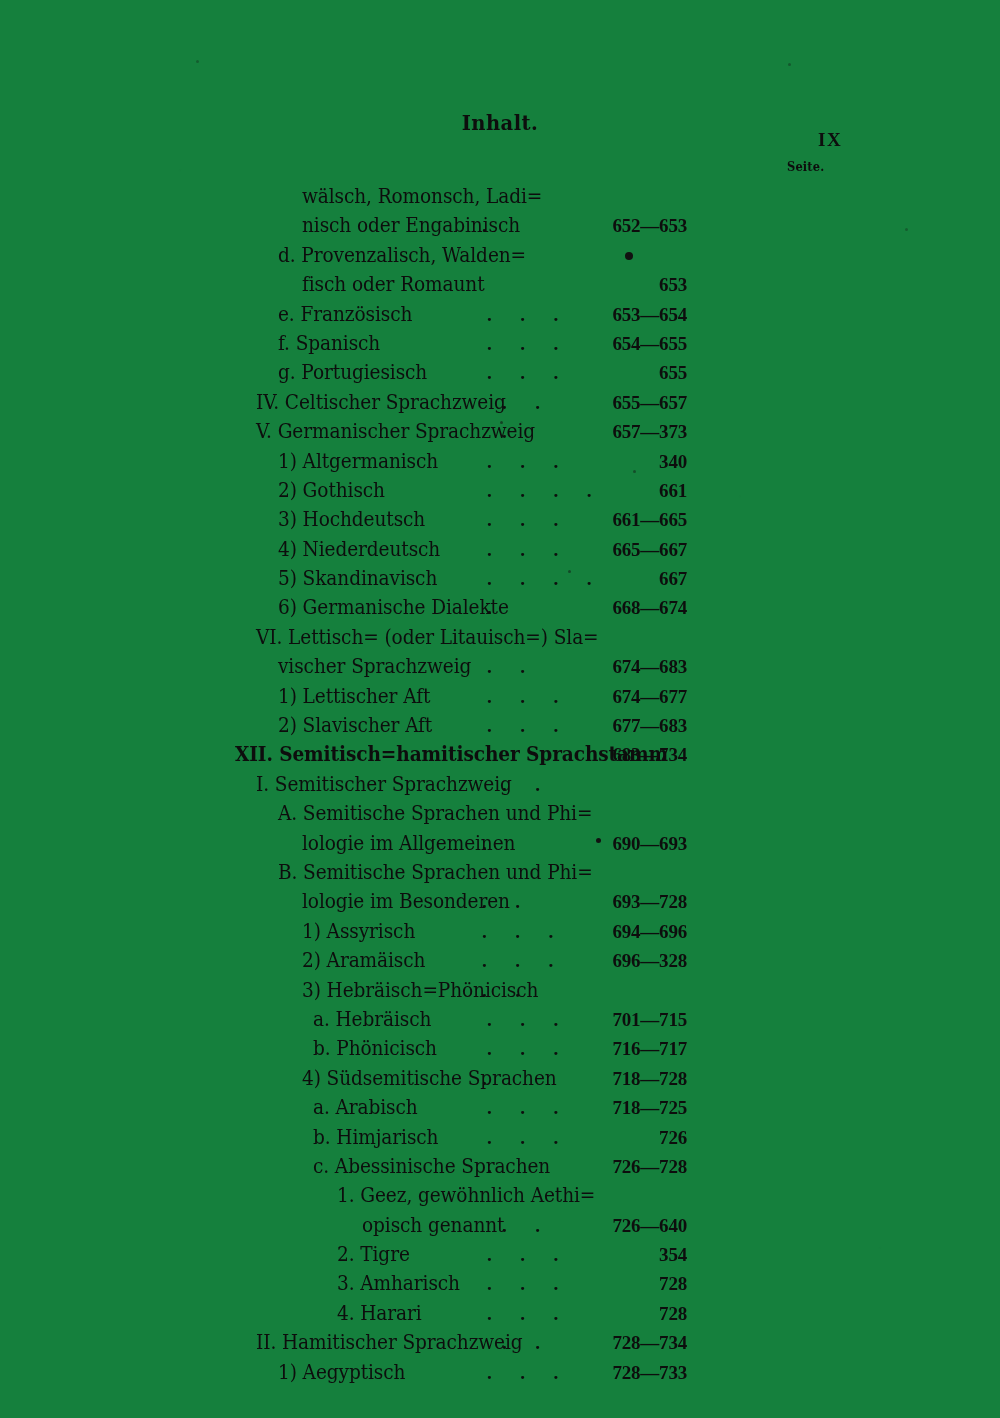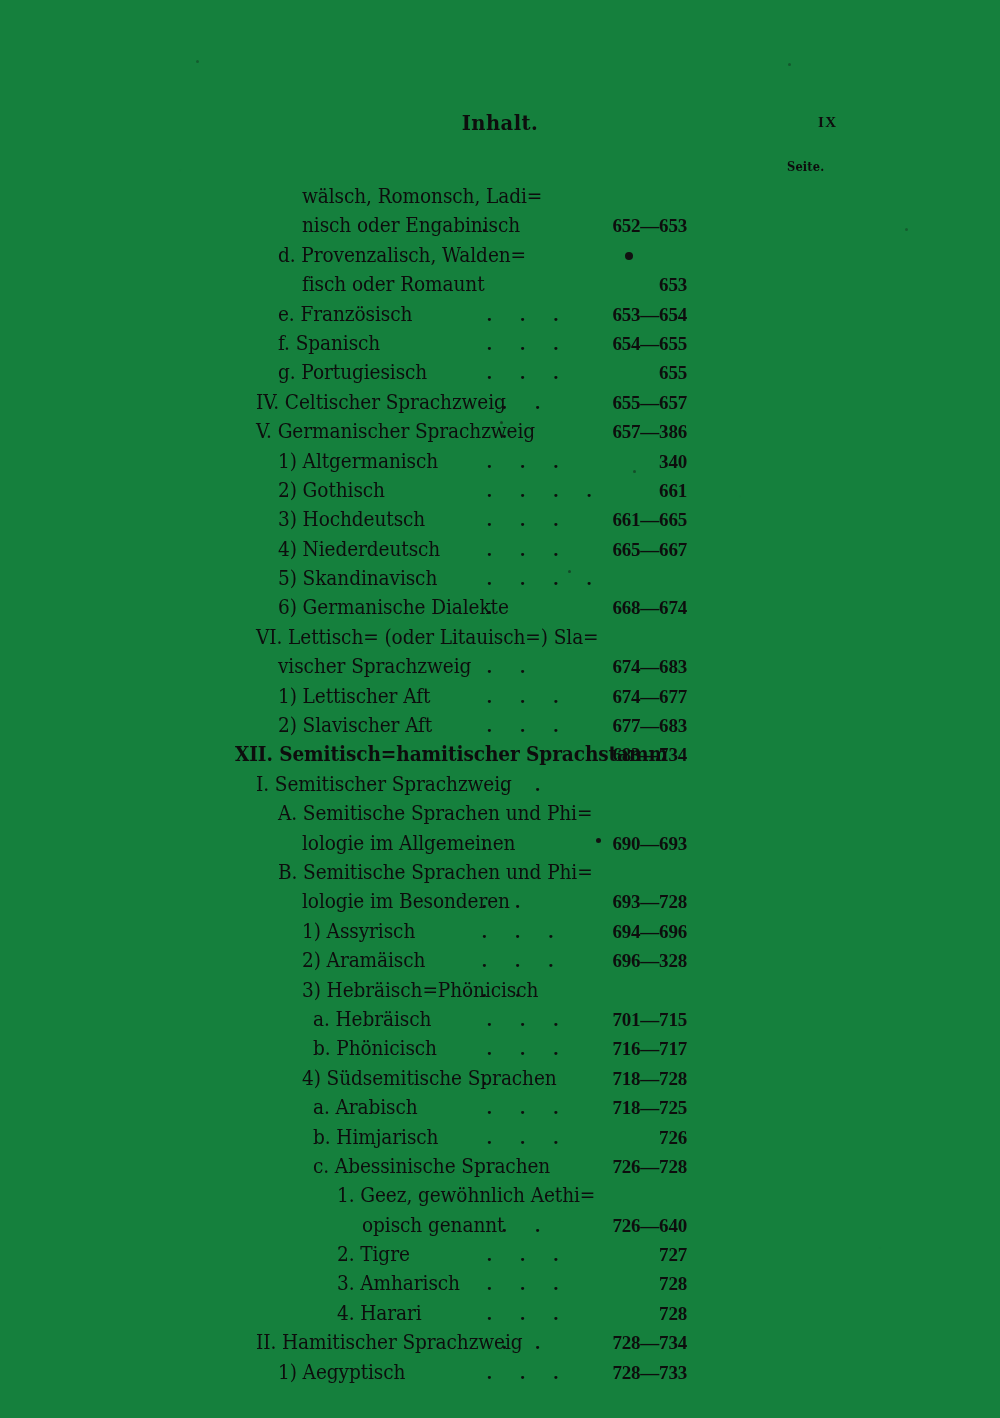--- a/index.html
+++ b/index.html
@@ -47,22 +47,22 @@
     font-size: 21px;
     font-weight: 700;
     letter-spacing: 0.5px;
     font-family: "DejaVu Serif", "Liberation Serif", serif;
     font-variant: normal;
     transform: scaleX(0.93);
   }
   .folio {
     position: absolute;
     left: 818px;
-    top: 4px;
-    font-size: 15px;
+    top: 19px;
+    font-size: 19px;
     font-weight: 700;
     letter-spacing: 1.5px;
     font-family: "Liberation Serif", "DejaVu Serif", serif;
   }
   .col-head {
     position: absolute;
     left: 786px;
     top: 160px;
     font-size: 12px;
     font-weight: 700;
@@ -184,21 +184,21 @@
         <span class="num">655</span>
       </div>
       <div class="row">
         <span class="label i1">IV. Celtischer Sprachzweig</span>
         <span class="dots" style="left: 470px;">.      .</span>
         <span class="num">655—657</span>
       </div>
       <div class="row">
         <span class="label i1">V. Germanischer Sprachzweig</span>
         <span class="dots" style="left: 470px;">.</span>
-        <span class="num">657—386</span>
+        <span class="num">657—373</span>
       </div>
       <div class="row">
         <span class="label i2">1) Altgermanisch</span>
         <span class="dots" style="left: 455px;">.      .      .</span>
         <span class="num">340</span>
       </div>
       <div class="row">
         <span class="label i2">2) Gothisch</span>
         <span class="dots" style="left: 455px;">.      .      .      .</span>
         <span class="num">661</span>
@@ -209,20 +209,21 @@
         <span class="num">661—665</span>
       </div>
       <div class="row">
         <span class="label i2">4) Niederdeutsch</span>
         <span class="dots" style="left: 455px;">.      .      .</span>
         <span class="num">665—667</span>
       </div>
       <div class="row">
         <span class="label i2">5) Skandinavisch</span>
         <span class="dots" style="left: 455px;">.      .      .      .</span>
+        <span class="num">667</span>
       </div>
       <div class="row">
         <span class="label i2">6) Germanische Dialekte</span>
         <span class="dots" style="left: 455px;">.</span>
         <span class="num">668—674</span>
       </div>
       <div class="row">
         <span class="label i1">VI. Lettisch= (oder Litauisch=) Sla=</span>
       </div>
       <div class="row">
@@ -313,21 +314,21 @@
         <span class="label i5">1.  Geez, gewöhnlich Aethi=</span>
       </div>
       <div class="row">
         <span class="label i6">opisch genannt</span>
         <span class="dots" style="left: 470px;">.      .</span>
         <span class="num">726—640</span>
       </div>
       <div class="row">
         <span class="label i5">2. Tigre</span>
         <span class="dots" style="left: 455px;">.      .      .</span>
-        <span class="num">727</span>
+        <span class="num">354</span>
       </div>
       <div class="row">
         <span class="label i5">3. Amharisch</span>
         <span class="dots" style="left: 455px;">.      .      .</span>
         <span class="num">728</span>
       </div>
       <div class="row">
         <span class="label i5">4. Harari</span>
         <span class="dots" style="left: 455px;">.      .      .</span>
         <span class="num">728</span>

